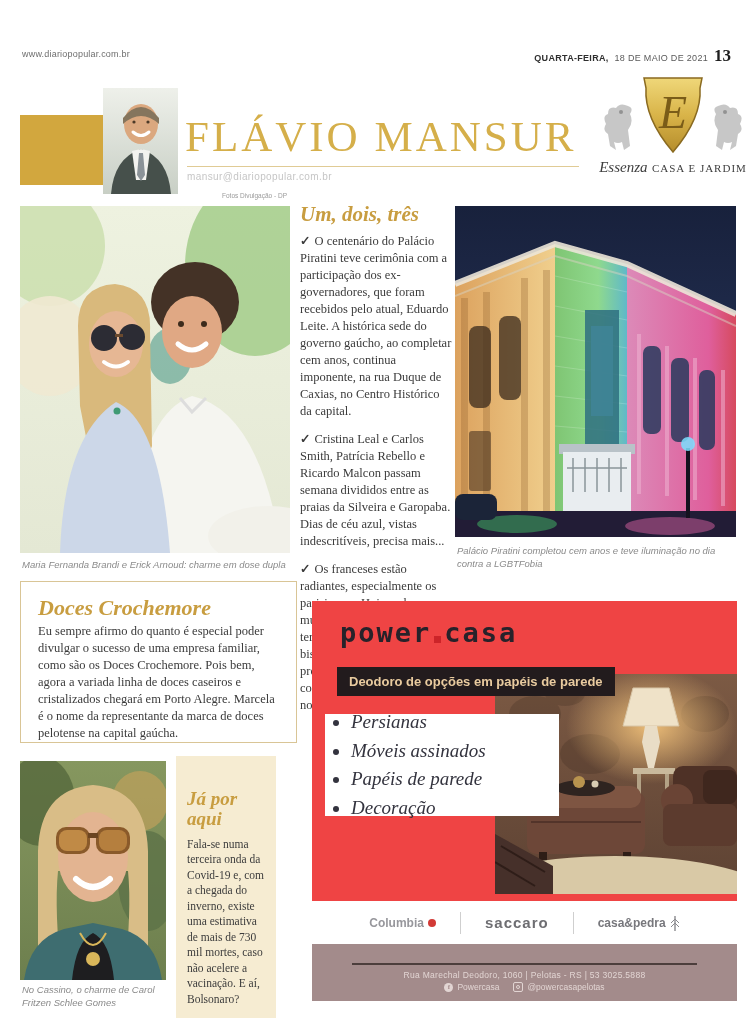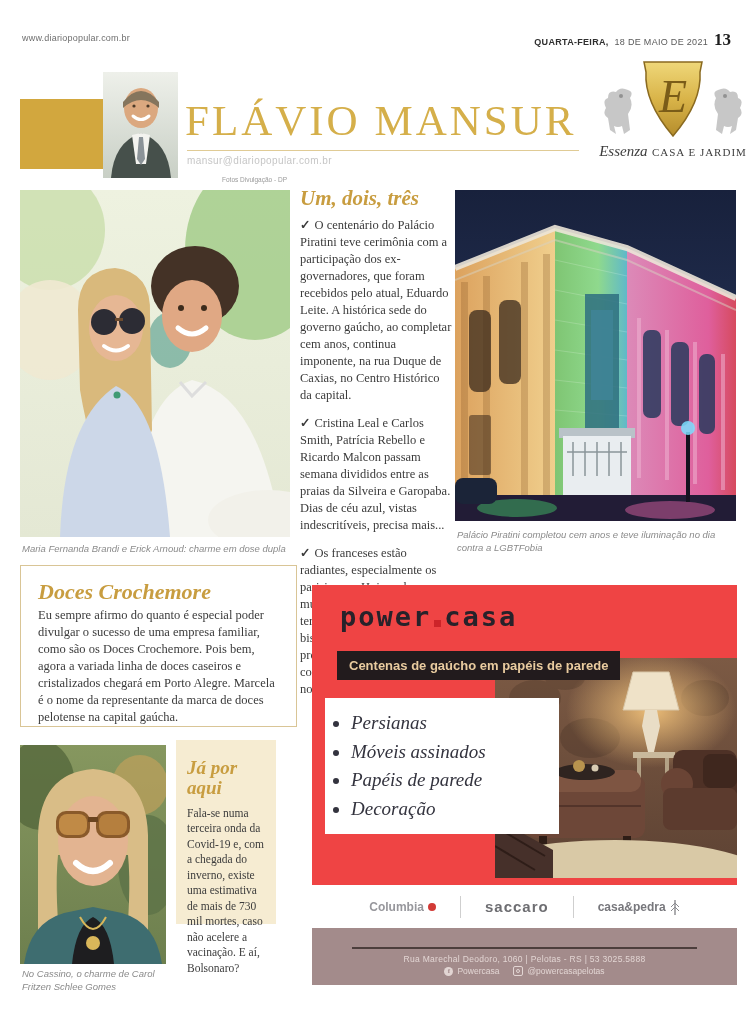--- a/index.html
+++ b/index.html
@@ -1,18 +1,18 @@
 <!DOCTYPE html>
 <html><head>
 <meta charset="utf-8">
 <style>
   html,body{margin:0;padding:0;background:#e9e9e9;}
   .page{position:relative;width:751px;height:1024px;background:#ffffff;margin:0 auto;
         font-family:"Liberation Sans",sans-serif;overflow:hidden;}
-  .abs{position:absolute;}
+  .abs{position:absolute;margin-top:16px;}
 
   
   .site-url{left:22px;top:33px;font-size:9px;color:#6e6e6e;letter-spacing:.2px;}
   .dateline{right:20px;top:30px;display:flex;align-items:baseline;gap:6px;}
   .date-day{font-size:9px;font-weight:bold;color:#2f2f2f;letter-spacing:.3px;}
   .date-rest{font-size:9px;color:#5a5a5a;letter-spacing:.3px;}
   .page-num{font-family:"Liberation Serif",serif;font-size:17px;font-weight:bold;color:#1e1e1e;}
 
   
   .gold-block{left:20px;top:99px;width:150px;height:70px;background:#d2a73e;}
@@ -51,35 +51,35 @@
              color:#3b3b3b;margin:0 0 11px 0;}
   .check{font-weight:bold;margin-right:4px;}
 
   
   .doces-box{left:20px;top:565px;width:277px;height:162px;border:1px solid #d9c596;
              box-sizing:border-box;padding:13px 16px 0 17px;}
   .doces-box .section-title{font-size:22px;margin:0 0 2px 0;}
   .doces-body{font-family:"Liberation Serif",serif;font-size:12.5px;line-height:17px;color:#3b3b3b;margin:0;}
 
   
-  .ja-box{left:176px;top:740px;width:100px;height:184px;background:#f6ecd2;
-          box-sizing:border-box;padding:18px 9px 0 11px;}
+  .ja-box{left:176px;top:740px;width:100px;height:262px;background:#f6ecd2;
+          box-sizing:border-box;padding:33px 9px 0 11px;}
   .ja-box .section-title{font-size:19px;line-height:1.05;margin:0 0 8px 0;}
   .ja-body{font-family:"Liberation Serif",serif;font-size:11.5px;line-height:15.5px;color:#3c3c3c;margin:0;}
 
   
   .ad{left:312px;top:585px;width:425px;height:400px;background:#ef4444;}
   .ad-logo{position:absolute;left:28px;top:16px;display:flex;align-items:baseline;
            font-family:"DejaVu Sans Mono",monospace;font-weight:bold;font-size:27px;
            color:#27222a;letter-spacing:2px;}
   .ad-logo .dot{width:7px;height:7px;background:#cc2429;margin:0 3px;align-self:flex-end;margin-bottom:5px;}
   .room-photo{position:absolute;left:183px;top:73px;width:242px;height:220px;}
   .ad-banner{position:absolute;left:25px;top:66px;background:#221b1d;color:#e9cb9f;
              font-size:13px;font-weight:bold;padding:7px 12px;white-space:nowrap;z-index:3;}
-  .bullets-box{position:absolute;left:13px;top:113px;width:234px;height:136px;background:#ffffff;z-index:2;
+  .bullets-box{position:absolute;left:13px;top:113px;width:234px;height:102px;background:#ffffff;z-index:2;
                display:flex;align-items:center;}
   .bullets{margin:0;padding-left:26px;font-family:"Liberation Serif",serif;font-style:italic;
            font-size:19px;line-height:1.5;color:#33333e;font-weight:500;}
   .brands-strip{position:absolute;left:0;top:300px;width:425px;height:43px;background:#ffffff;
                 display:flex;align-items:center;justify-content:center;gap:24px;}
   .brand{display:flex;align-items:center;gap:4px;}
   .brand-columbia{font-size:12px;font-weight:bold;color:#97979c;}
   .brand-dot{width:8px;height:8px;border-radius:50%;background:#d23a36;}
   .brand-sep{width:1px;height:22px;background:#cfcfcf;}
   .brand-saccaro{font-size:15px;font-weight:bold;color:#6e6e72;letter-spacing:1px;}
@@ -380,21 +380,21 @@
         <circle cx="84" cy="108" r="6" fill="#b8934e"></circle>
         <circle cx="100" cy="110" r="3.5" fill="#d8cbb2"></circle>
 
         <ellipse cx="120" cy="222" rx="155" ry="40" fill="#d9c9a6"></ellipse>
         <polygon points="0,160 58,192 58,220 0,220" fill="#46302a"></polygon>
         <line x1="6" y1="172" x2="50" y2="198" stroke="#2e1d18" stroke-width="2"></line>
         <line x1="0" y1="188" x2="40" y2="212" stroke="#2e1d18" stroke-width="2"></line>
       </svg>
     </div>
 
-    <div class="ad-banner">Centenas de gaúcho em papéis de parede</div>
+    <div class="ad-banner">Deodoro de opções em papéis de parede</div>
 
     <div class="bullets-box">
       <ul class="bullets">
         <li>Persianas</li>
         <li>Móveis assinados</li>
         <li>Papéis de parede</li>
         <li>Decoração</li>
       </ul>
     </div>
 

